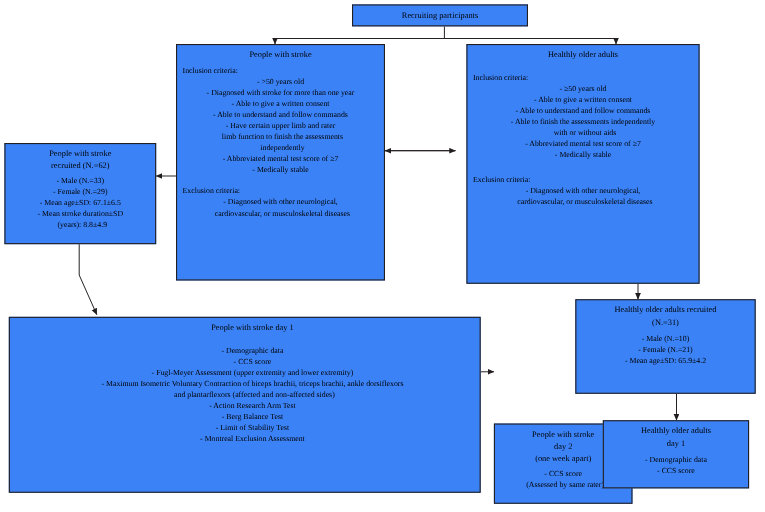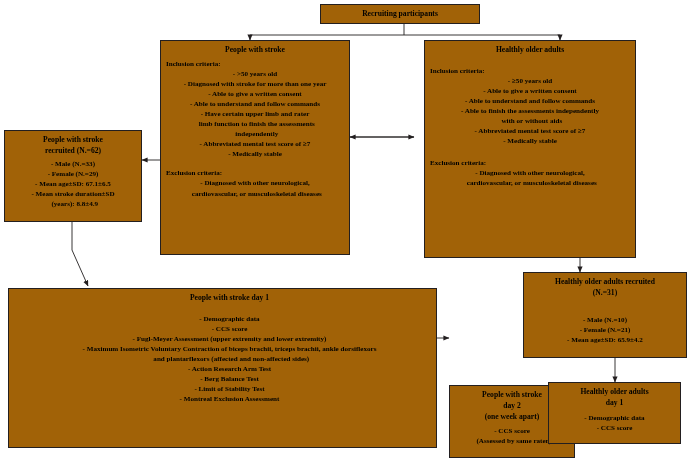--- a/index.html
+++ b/index.html
@@ -14,27 +14,26 @@
     position: relative;
     width: 695px;
     height: 465px;
     background: #ffffff;
     overflow: hidden;
   }
   .box {
     position: absolute;
     box-sizing: border-box;
     border: 1px solid #231f20;
-    background: #a16207;
+    background: #3b82f6;
     color: #000000;
     font-family: "Liberation Serif", serif;
     font-size: 7.1px;
     line-height: 1.42;
     padding: 4px 5px;
-    font-weight: bold;
   }
   .box .title {
     text-align: center;
     font-size: 7.6px;
     margin-bottom: 2px;
   }
   .box .title.nomargin { margin-bottom: 0; }
   .box .heading {
     margin-top: 3px;
     margin-bottom: 0px;
@@ -135,21 +134,21 @@
       <div>- Female (N.=29)</div>
       <div>- Mean age±SD: 67.1±6.5</div>
       <div>- Mean stroke duration±SD</div>
       <div>  (years): 8.8±4.9</div>
     </div>
   </div>
 
   <div class="box" style="left:523px; top:272px; width:164px; height:86px;">
     <div class="title nomargin">Healthly older adults recruited</div>
     <div class="title">(N.=31)</div>
-    <div class="lines" style="margin-top:16px;">
+    <div class="lines" style="margin-top:4px;">
       <div>- Male (N.=10)</div>
       <div>- Female (N.=21)</div>
       <div>- Mean age±SD: 65.9±4.2</div>
     </div>
   </div>
 
   <div class="box" style="left:8px; top:288px; width:429px; height:160px;padding-left:19px;">
     <div class="title" style="margin-bottom:10px;">People with stroke day 1</div>
     <div class="lines">
       <div>- Demographic data</div>

